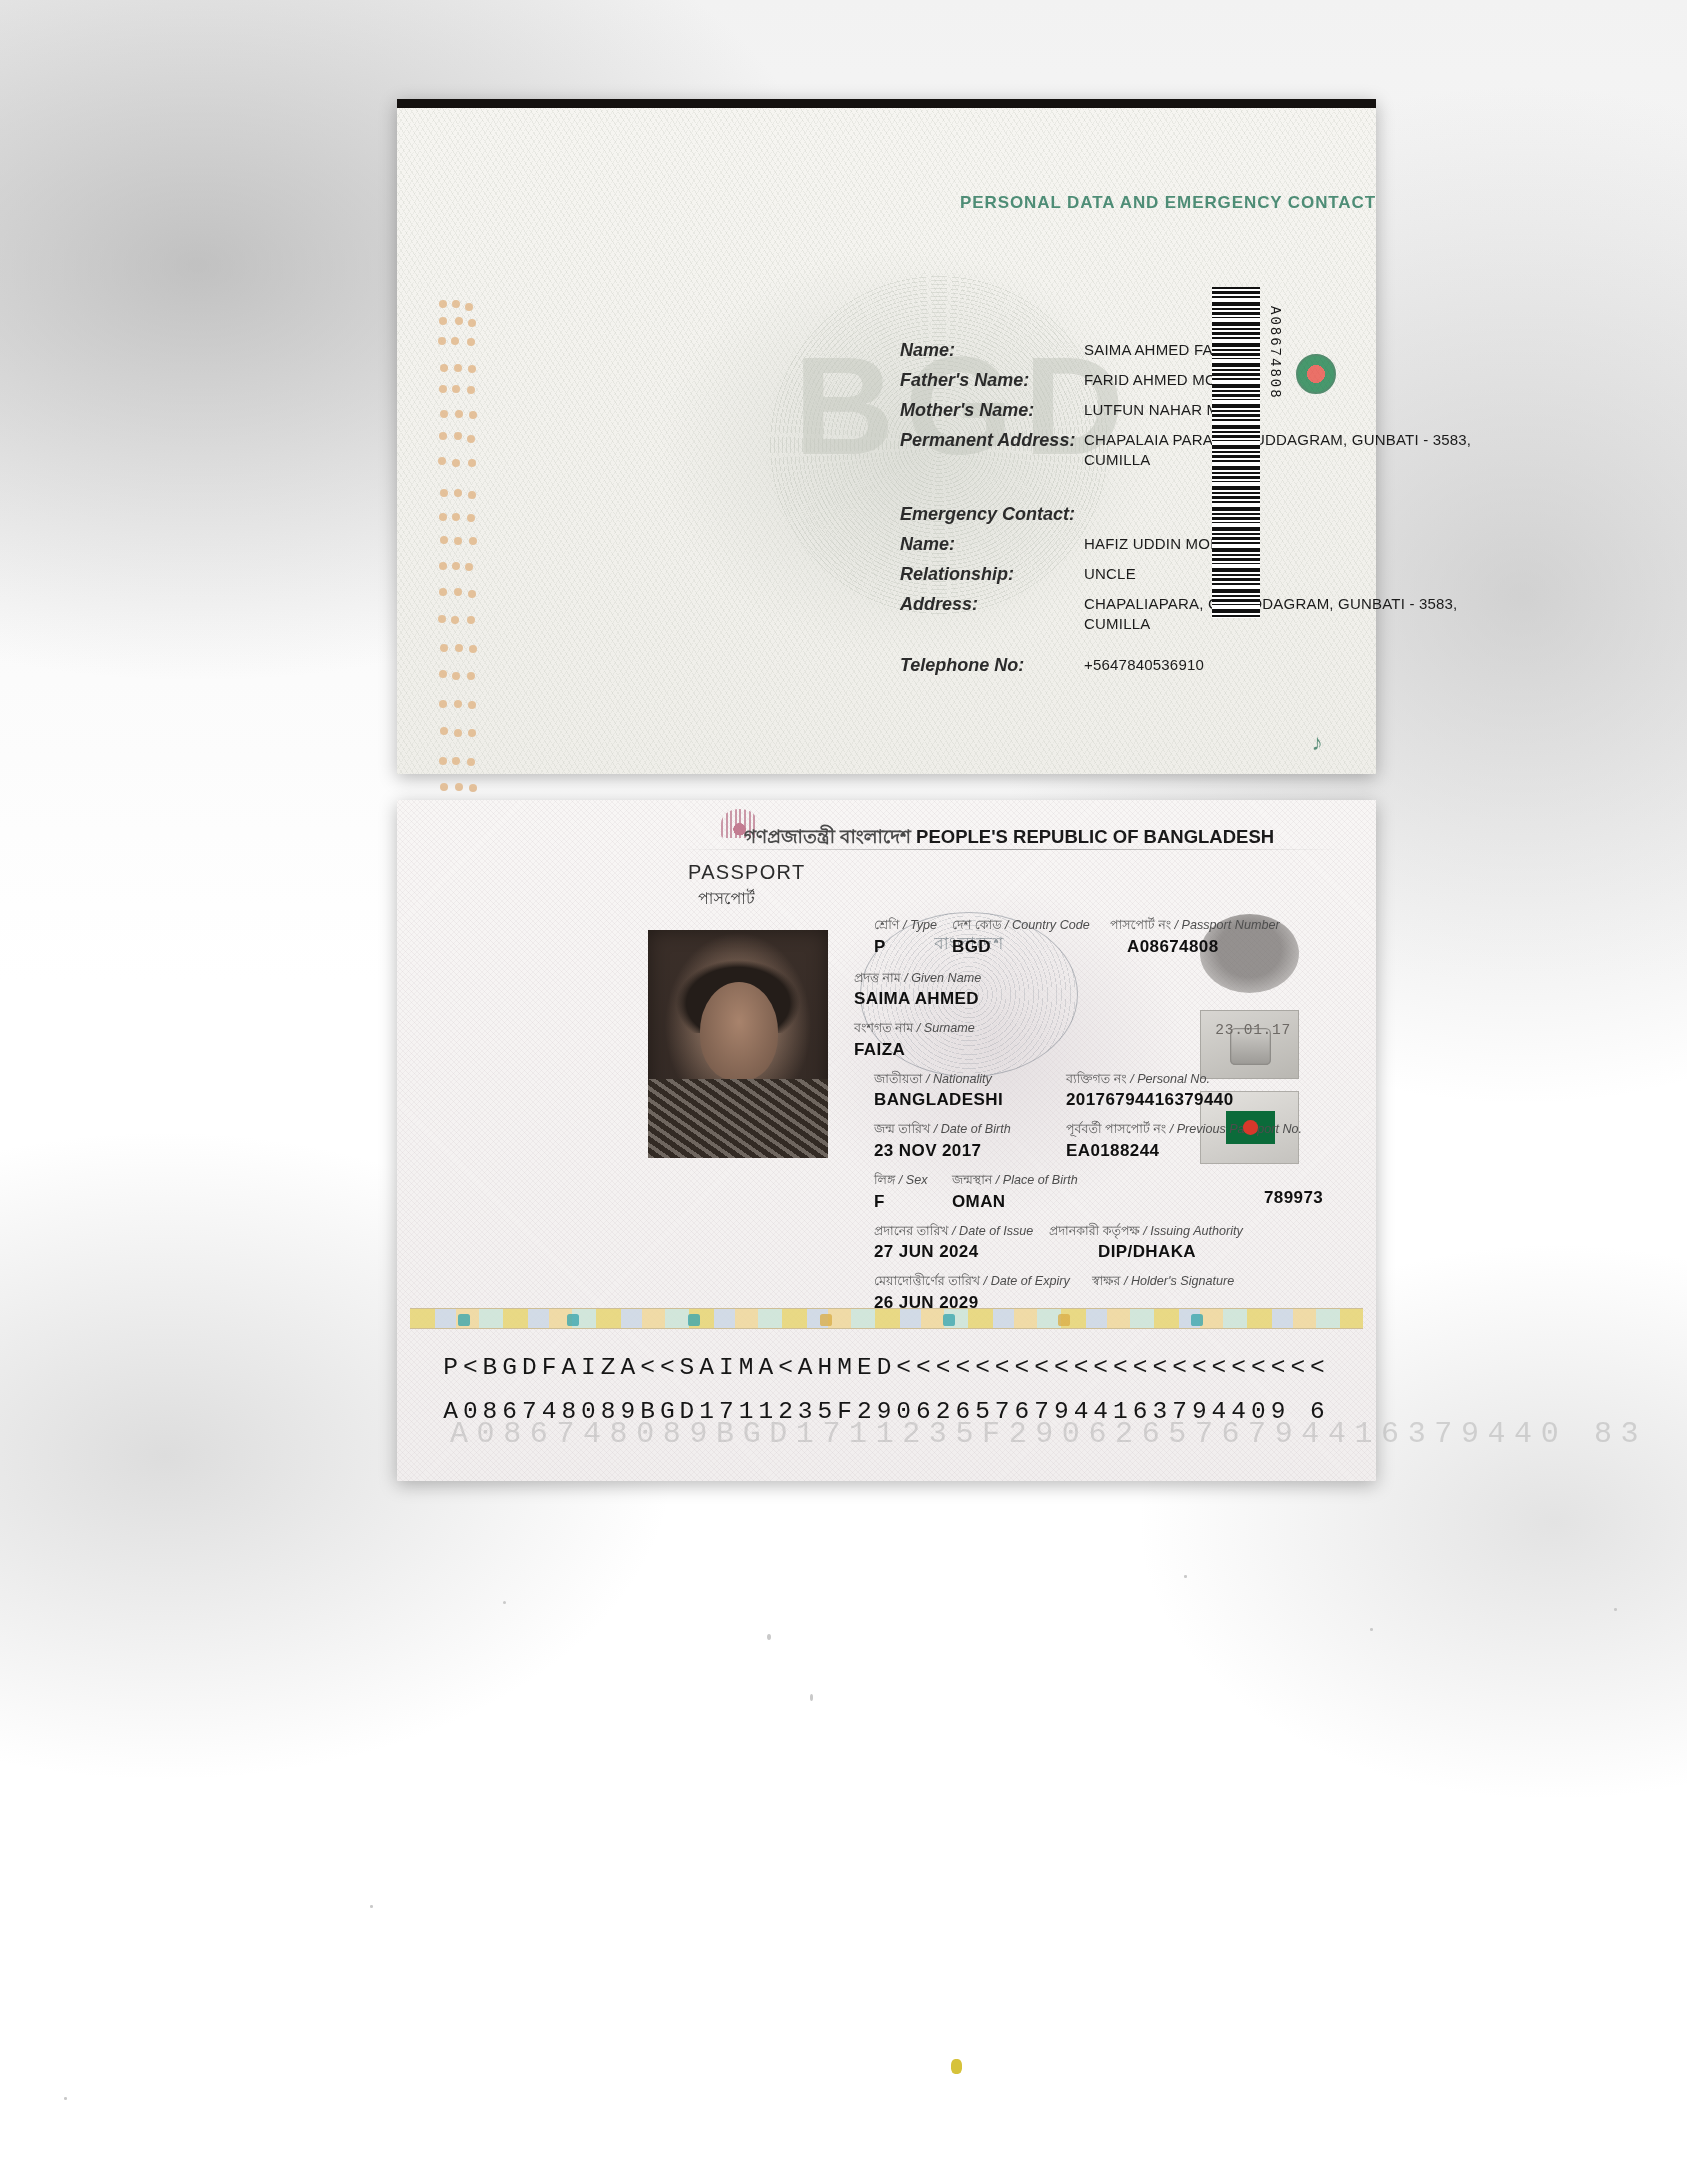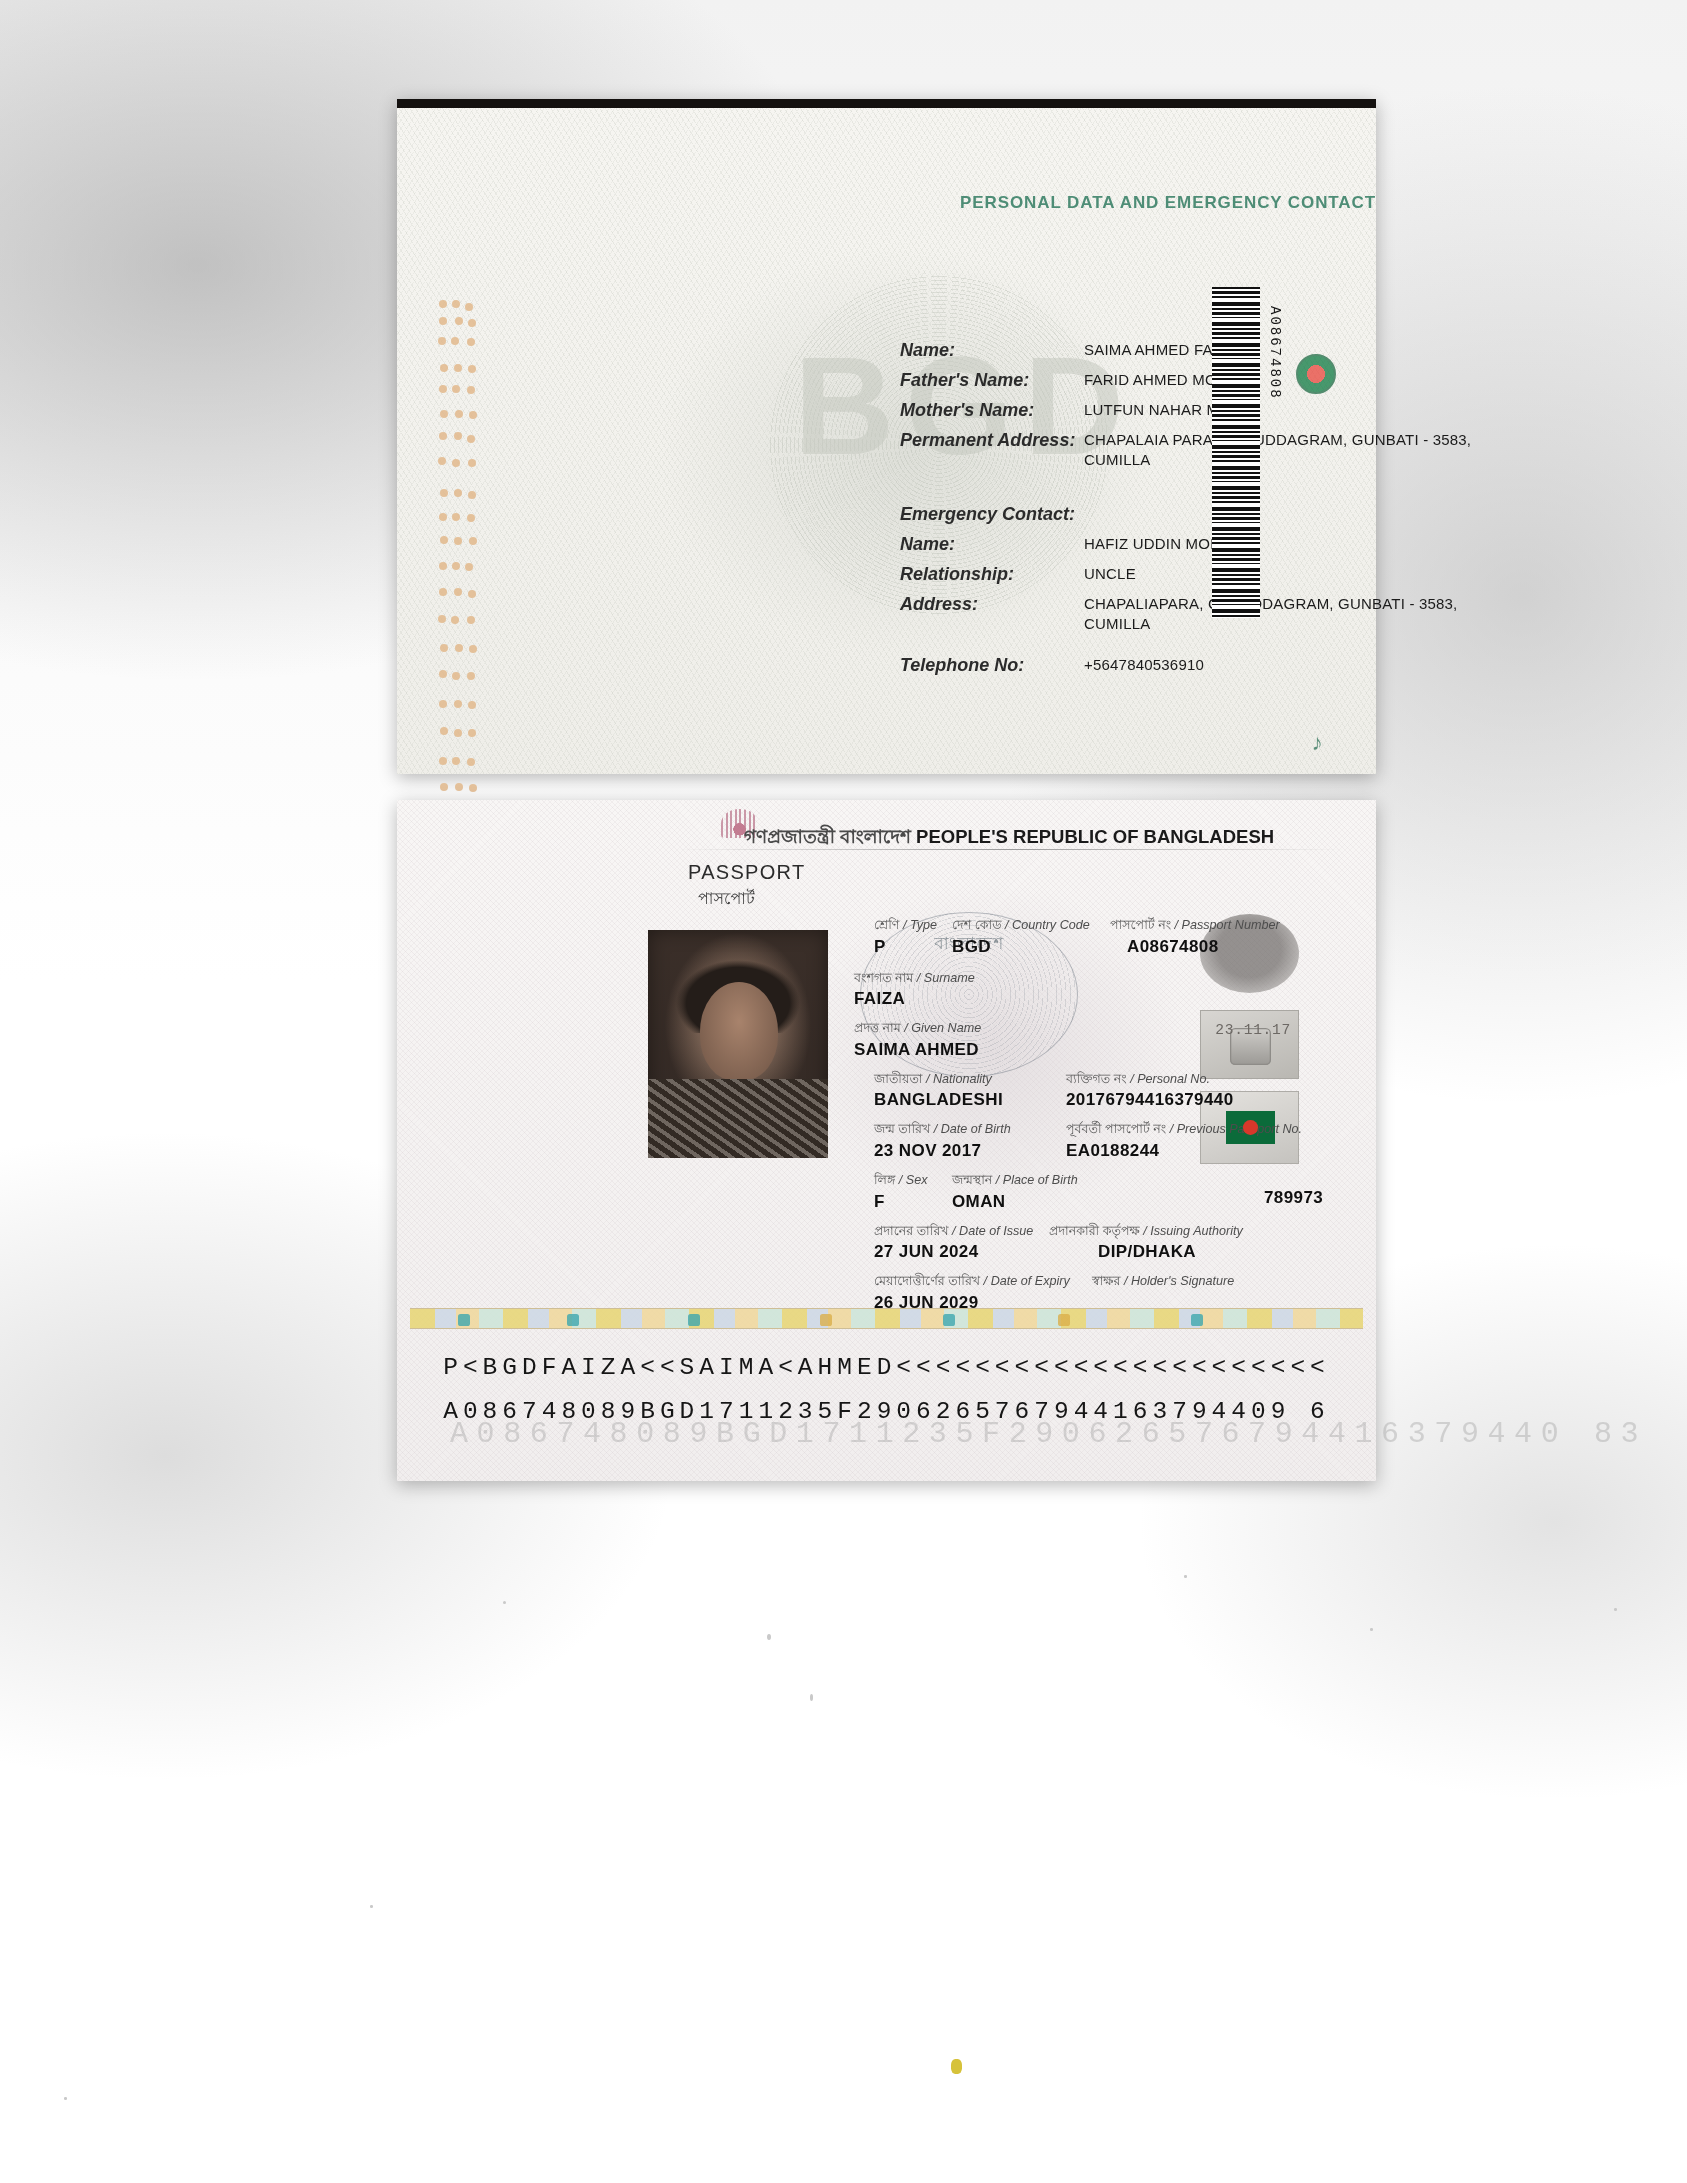--- a/index.html
+++ b/index.html
@@ -440,21 +440,21 @@
       <div class="hair"></div>
       <div class="face"></div>
       <div class="body"></div>
     </div>
 
     <div class="mrz-seal"></div>
     <div class="seal-text">বাংলাদেশ</div>
 
     <div class="ghost-photo"></div>
     <div class="chip-box"></div>
-    <div class="ghost-date">23.11.17</div>
+    <div class="ghost-date">23.01.17</div>
     <div class="flag-box"></div>
 
     <div class="dp-fields">
 
       <div class="dp-row" style="height:50px">
         <div class="dp-abs" style="left:0; top:0;">
           <div class="dp-cap">
             <span class="bn">শ্রেণি</span> /
             <span>Type</span>
           </div>
@@ -467,36 +467,36 @@
           </div>
           <div class="dp-val">BGD</div>
         </div>
         <div class="dp-abs" style="left:236px; top:0;">
           <div class="dp-cap">
             <span class="bn">পাসপোর্ট নং</span> /
             <span>Passport Number</span>
           </div>
           <div class="dp-val" style="margin-left:17px">A08674808</div>
         </div>
+      </div>
+
+      <div class="dp-row" style="height:48px">
+        <div class="dp-cap">
+          <span class="bn">প্রদত্ত নাম</span> /
+          <span>Given Name</span>
+        </div>
+        <div class="dp-val">SAIMA AHMED</div>
       </div>
 
       <div class="dp-row" style="height:48px">
         <div class="dp-cap">
           <span class="bn">বংশগত নাম</span> /
           <span>Surname</span>
         </div>
         <div class="dp-val">FAIZA</div>
-      </div>
-
-      <div class="dp-row" style="height:48px">
-        <div class="dp-cap">
-          <span class="bn">প্রদত্ত নাম</span> /
-          <span>Given Name</span>
-        </div>
-        <div class="dp-val">SAIMA AHMED</div>
       </div>
 
       <div class="dp-row" style="height:48px">
         <div class="dp-abs" style="left:0; top:0;">
           <div class="dp-cap">
             <span class="bn">জাতীয়তা</span> /
             <span>Nationality</span>
           </div>
           <div class="dp-val">BANGLADESHI</div>
         </div>

